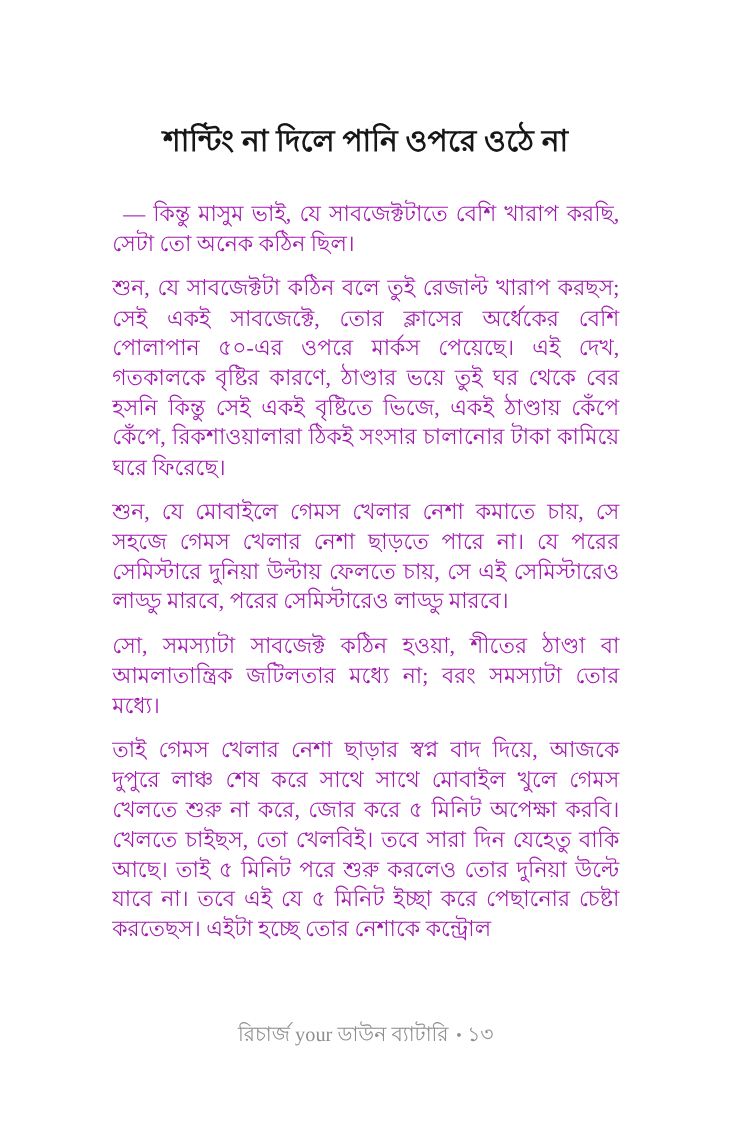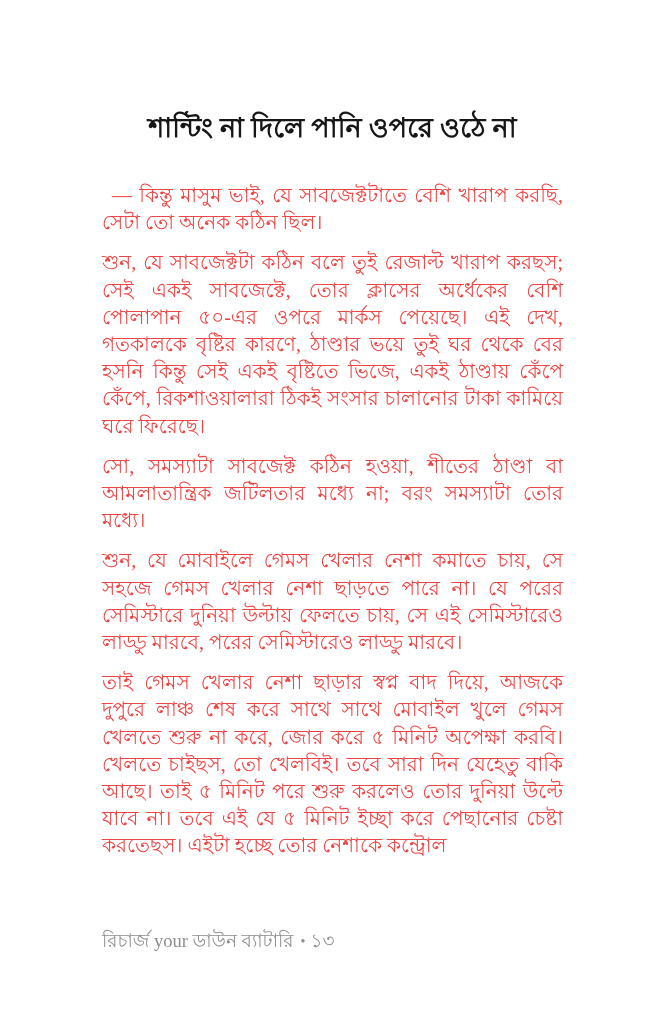--- a/index.html
+++ b/index.html
@@ -28,37 +28,37 @@
     font-weight: 700;
     color: #161616;
     letter-spacing: 0.2px;
   }
   .body-text {
     margin: 0 0 13px 0;
     font-size: 20px;
     line-height: 27.2px;
     text-align: justify;
     text-justify: inter-word;
-    color: #ef4444;
+    color: #a21caf;
   }
   .body-text.first {
     margin-top: 34px;
   }
   .body-text.dialogue {
     text-indent: 10px;
   }
   .body-text.last {
     margin-bottom: 0;
   }
   .page-footer {
     position: absolute;
     left: 102px;
     right: 100px;
     top: 928px;
-    text-align: left;
+    text-align: center;
     font-size: 18.5px;
     line-height: 26px;
     color: #8e8e8e;
   }
   .page-footer .sep {
     display: inline-block;
     margin: 0 5px 0 7px;
     font-size: 14px;
     vertical-align: 1px;
   }
@@ -68,23 +68,23 @@
 
 <div class="page">
 
   <h1 class="chapter-title">শান্টিং না দিলে পানি ওপরে ওঠে না</h1>
 
   <p class="body-text first dialogue">— কিন্তু মাসুম ভাই, যে সাবজেক্টটাতে বেশি খারাপ করছি, সেটা তো অনেক কঠিন ছিল।</p>
 
   <p class="body-text">শুন, যে সাবজেক্টটা কঠিন বলে তুই রেজাল্ট খারাপ করছস; সেই একই সাবজেক্টে, তোর ক্লাসের অর্ধেকের বেশি পোলাপান ৫০-এর ওপরে মার্কস পেয়েছে। এই দেখ, গতকালকে বৃষ্টির কারণে, ঠাণ্ডার ভয়ে তুই ঘর থেকে বের হসনি কিন্তু সেই একই বৃষ্টিতে ভিজে, একই ঠাণ্ডায় কেঁপে কেঁপে, রিকশাওয়ালারা ঠিকই সংসার চালানোর টাকা কামিয়ে ঘরে ফিরেছে।</p>
 
 
+  <p class="body-text">শুন, যে মোবাইলে গেমস খেলার নেশা কমাতে চায়, সে সহজে গেমস খেলার নেশা ছাড়তে পারে না। যে পরের সেমিস্টারে দুনিয়া উল্টায় ফেলতে চায়, সে এই সেমিস্টারেও লাড্ডু মারবে, পরের সেমিস্টারেও লাড্ডু মারবে।</p>
+
   <p class="body-text">সো, সমস্যাটা সাবজেক্ট কঠিন হওয়া, শীতের ঠাণ্ডা বা আমলাতান্ত্রিক জটিলতার মধ্যে না; বরং সমস্যাটা তোর মধ্যে।</p>
-
-  <p class="body-text">শুন, যে মোবাইলে গেমস খেলার নেশা কমাতে চায়, সে সহজে গেমস খেলার নেশা ছাড়তে পারে না। যে পরের সেমিস্টারে দুনিয়া উল্টায় ফেলতে চায়, সে এই সেমিস্টারেও লাড্ডু মারবে, পরের সেমিস্টারেও লাড্ডু মারবে।</p>
 
   <p class="body-text last">তাই গেমস খেলার নেশা ছাড়ার স্বপ্ন বাদ দিয়ে, আজকে দুপুরে লাঞ্চ শেষ করে সাথে সাথে মোবাইল খুলে গেমস খেলতে শুরু না করে, জোর করে ৫ মিনিট অপেক্ষা করবি। খেলতে চাইছস, তো খেলবিই। তবে সারা দিন যেহেতু বাকি আছে। তাই ৫ মিনিট পরে শুরু করলেও তোর দুনিয়া উল্টে যাবে না। তবে এই যে ৫ মিনিট ইচ্ছা করে পেছানোর চেষ্টা করতেছস। এইটা হচ্ছে তোর নেশাকে কন্ট্রোল</p>
 
   <div class="page-footer">
     <span>রিচার্জ your ডাউন ব্যাটারি</span><span class="sep">•</span><span>১৩</span>
   </div>
 
 </div>
 
 </body></html>

